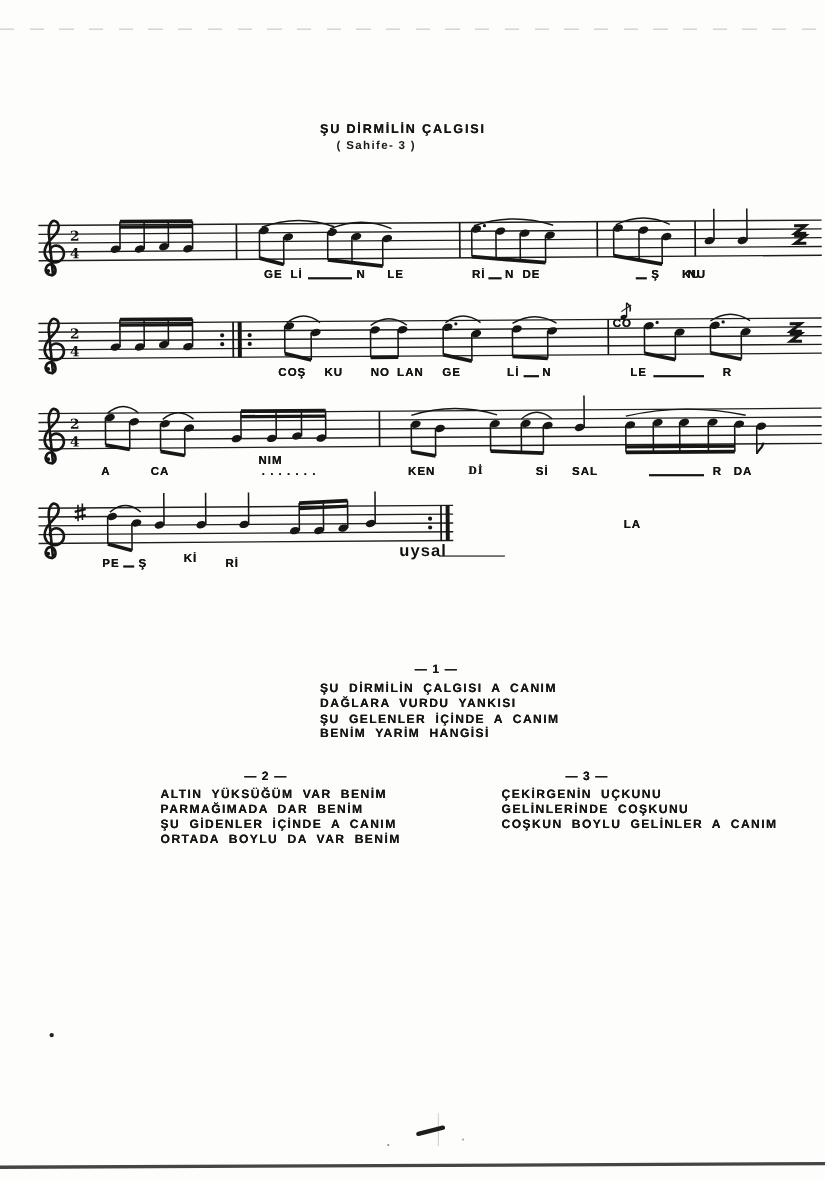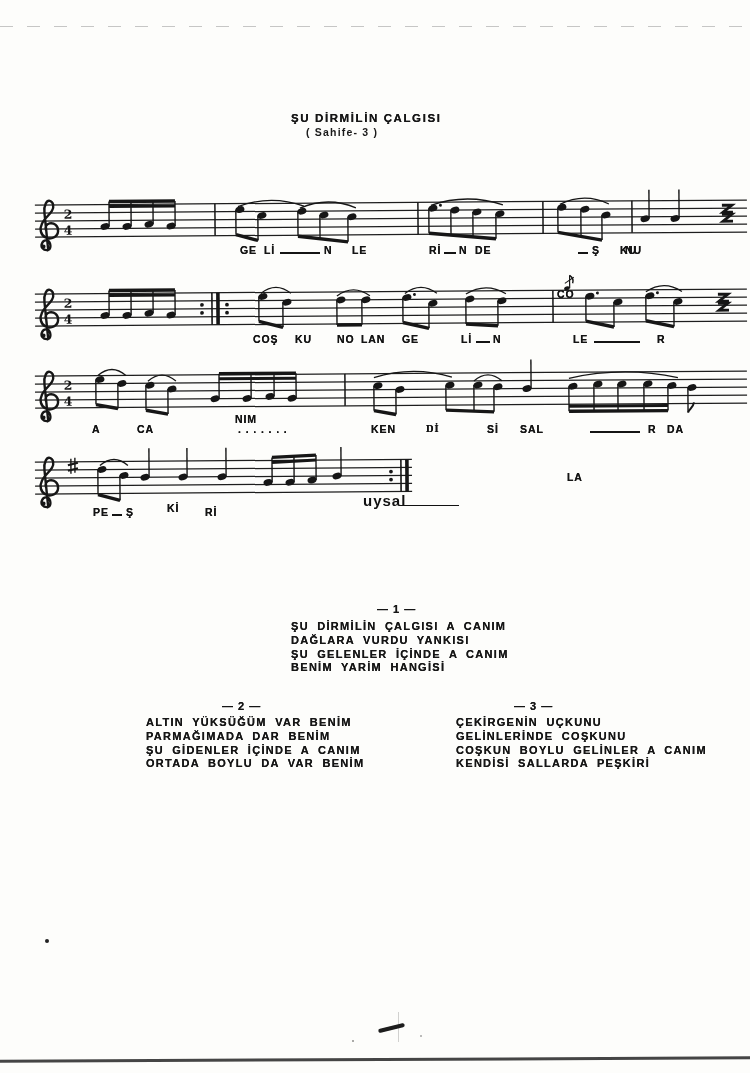--- a/index.html
+++ b/index.html
@@ -367,21 +367,20 @@
     <div class="vl">PARMAĞIMADA DAR BENİM</div>
     <div class="vl">ŞU GİDENLER İÇİNDE A CANIM</div>
     <div class="vl">ORTADA BOYLU DA VAR BENİM</div>
   </div>
 
   <div class="vh" style="left:514px;top:700px">— 3 —</div>
   <div class="verse" style="left:456px;top:716px">
     <div class="vl">ÇEKİRGENİN UÇKUNU</div>
     <div class="vl">GELİNLERİNDE COŞKUNU</div>
     <div class="vl">COŞKUN BOYLU GELİNLER A CANIM</div>
-    <div class="vl">KENDİSİ SALLARDA PEŞKİRİ</div>
   </div>
 
   <div class="speck" style="left:45px;top:939px;width:4px;height:4px"></div>
   <div class="smudge"></div>
   <div class="speck" style="left:352px;top:1040px;width:2px;height:2px;opacity:.5"></div>
   <div class="speck" style="left:420px;top:1035px;width:2px;height:2px;opacity:.4"></div>
   <div class="speck" style="left:398px;top:1012px;width:1px;height:30px;opacity:.2;border-radius:0"></div>
   <div class="scan-bottom"></div>
 
 </div>

